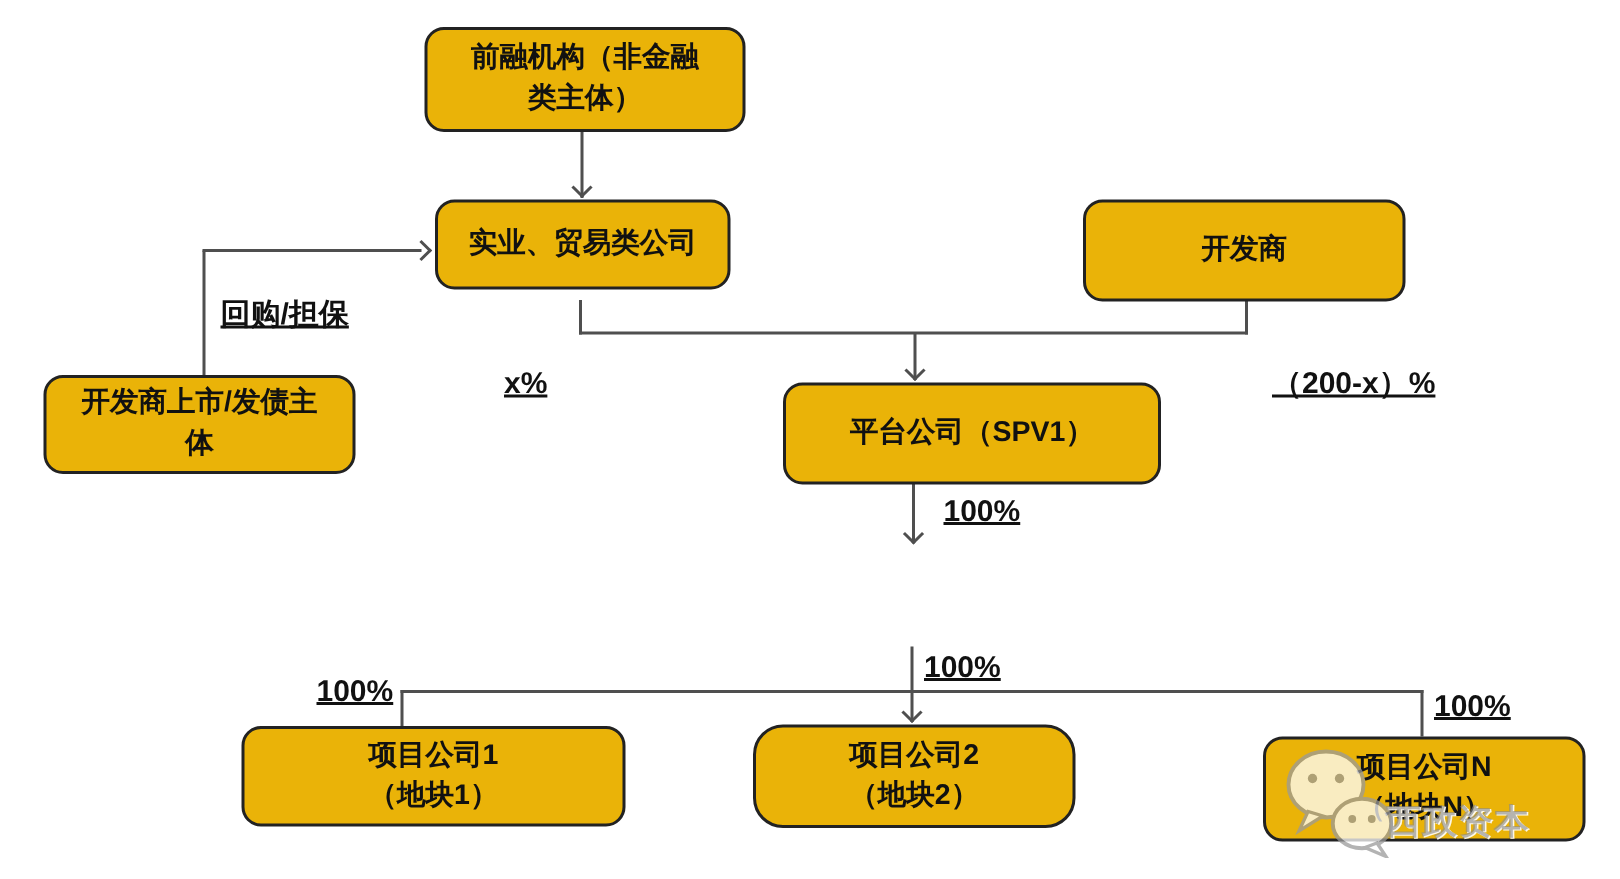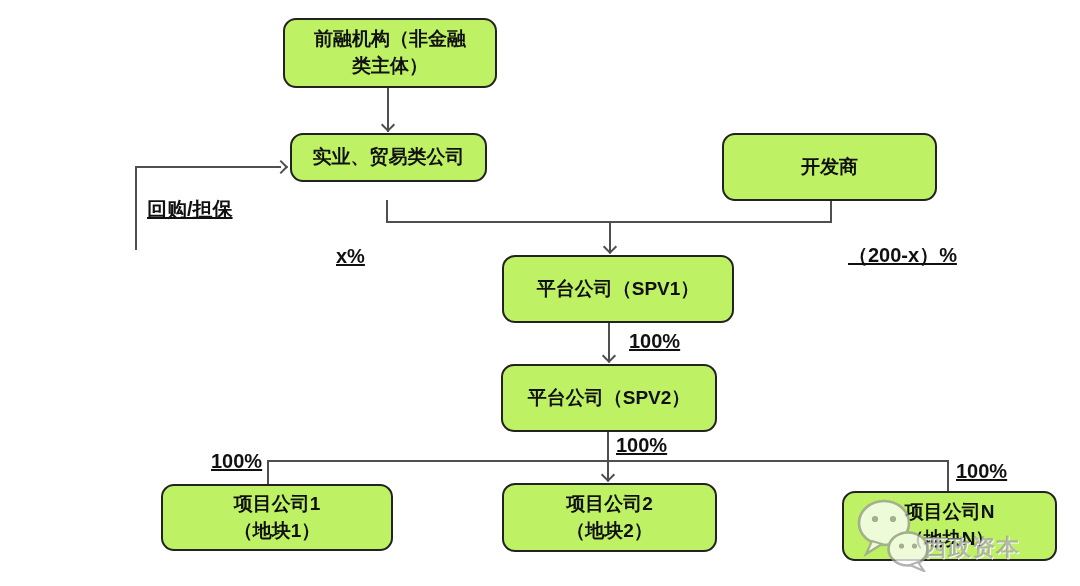--- a/index.html
+++ b/index.html
@@ -10,44 +10,44 @@
     position: relative;
     width: 1080px;
     height: 586px;
     background: #ffffff;
     overflow: hidden;
   }
 
   
   .node {
     position: absolute;
-    background: #bef264;
+    background: #eab308;
     border: 2.5px solid #222222;
     border-radius: 13px;
     display: flex;
     flex-direction: column;
     justify-content: center;
     align-items: center;
     text-align: center;
     font-weight: 700;
     font-size: 19px;
     line-height: 1.4;
     color: #111111;
     z-index: 2;
   }
   .node .l { display: block; white-space: nowrap; }
 
   #n-prefin   { left: 283px; top: 18px;  width: 214px; height: 70px; }
-  #n-industry { left: 290px; top: 133px; width: 197px; height: 49px; }
+  #n-industry { left: 290px; top: 133px; width: 197px; height: 60px; }
   #n-devel    { left: 722px; top: 133px; width: 215px; height: 68px; font-family: Liberation Serif, serif; }
   #n-listed   { left: 29px;  top: 250px; width: 208px; height: 66px; }
-  #n-spv1     { left: 502px; top: 255px; width: 232px; height: 68px; text-align: center; }
+  #n-spv1     { left: 522px; top: 255px; width: 252px; height: 68px; text-align: center; }
   #n-spv2     { left: 501px; top: 364px; width: 216px; height: 68px; }
-  #n-proj1    { left: 161px; top: 484px; width: 232px; height: 67px; }
-  #n-proj2    { left: 502px; top: 483px; width: 215px; height: 69px; }
+  #n-proj1    { left: 161px; top: 484px; width: 256px; height: 67px; }
+  #n-proj2    { left: 502px; top: 483px; width: 215px; height: 69px; border-radius: 20px; }
   #n-projn    { left: 842px; top: 491px; width: 215px; height: 70px; text-align: center; }
 
   
   .ln { position: absolute; background: #4f4f4f; z-index: 1; }
   .v  { width: 2px; }
   .h  { height: 2px; }
 
   #lnA  { left: 387px; top: 88px;  height: 44px; }           
   #lnB1 { left: 135px; top: 167px; height: 83px; }           
   #lnB2 { left: 135px; top: 166px; width: 146px; }           
@@ -147,28 +147,29 @@
   </div>
 
   <div class="node" id="n-industry">
     <span class="l">实业、贸易类公司</span>
   </div>
 
   <div class="node" id="n-devel">
     <span class="l">开发商</span>
   </div>
 
+  <div class="node" id="n-listed">
+    <span class="l">开发商上市/发债主</span>
+    <span class="l">体</span>
+  </div>
 
   <div class="node" id="n-spv1">
     <span class="l">平台公司（SPV1）</span>
   </div>
 
-  <div class="node" id="n-spv2">
-    <span class="l">平台公司（SPV2）</span>
-  </div>
 
   <div class="node" id="n-proj1">
     <span class="l">项目公司1</span>
     <span class="l">（地块1）</span>
   </div>
 
   <div class="node" id="n-proj2">
     <span class="l">项目公司2</span>
     <span class="l">（地块2）</span>
   </div>

